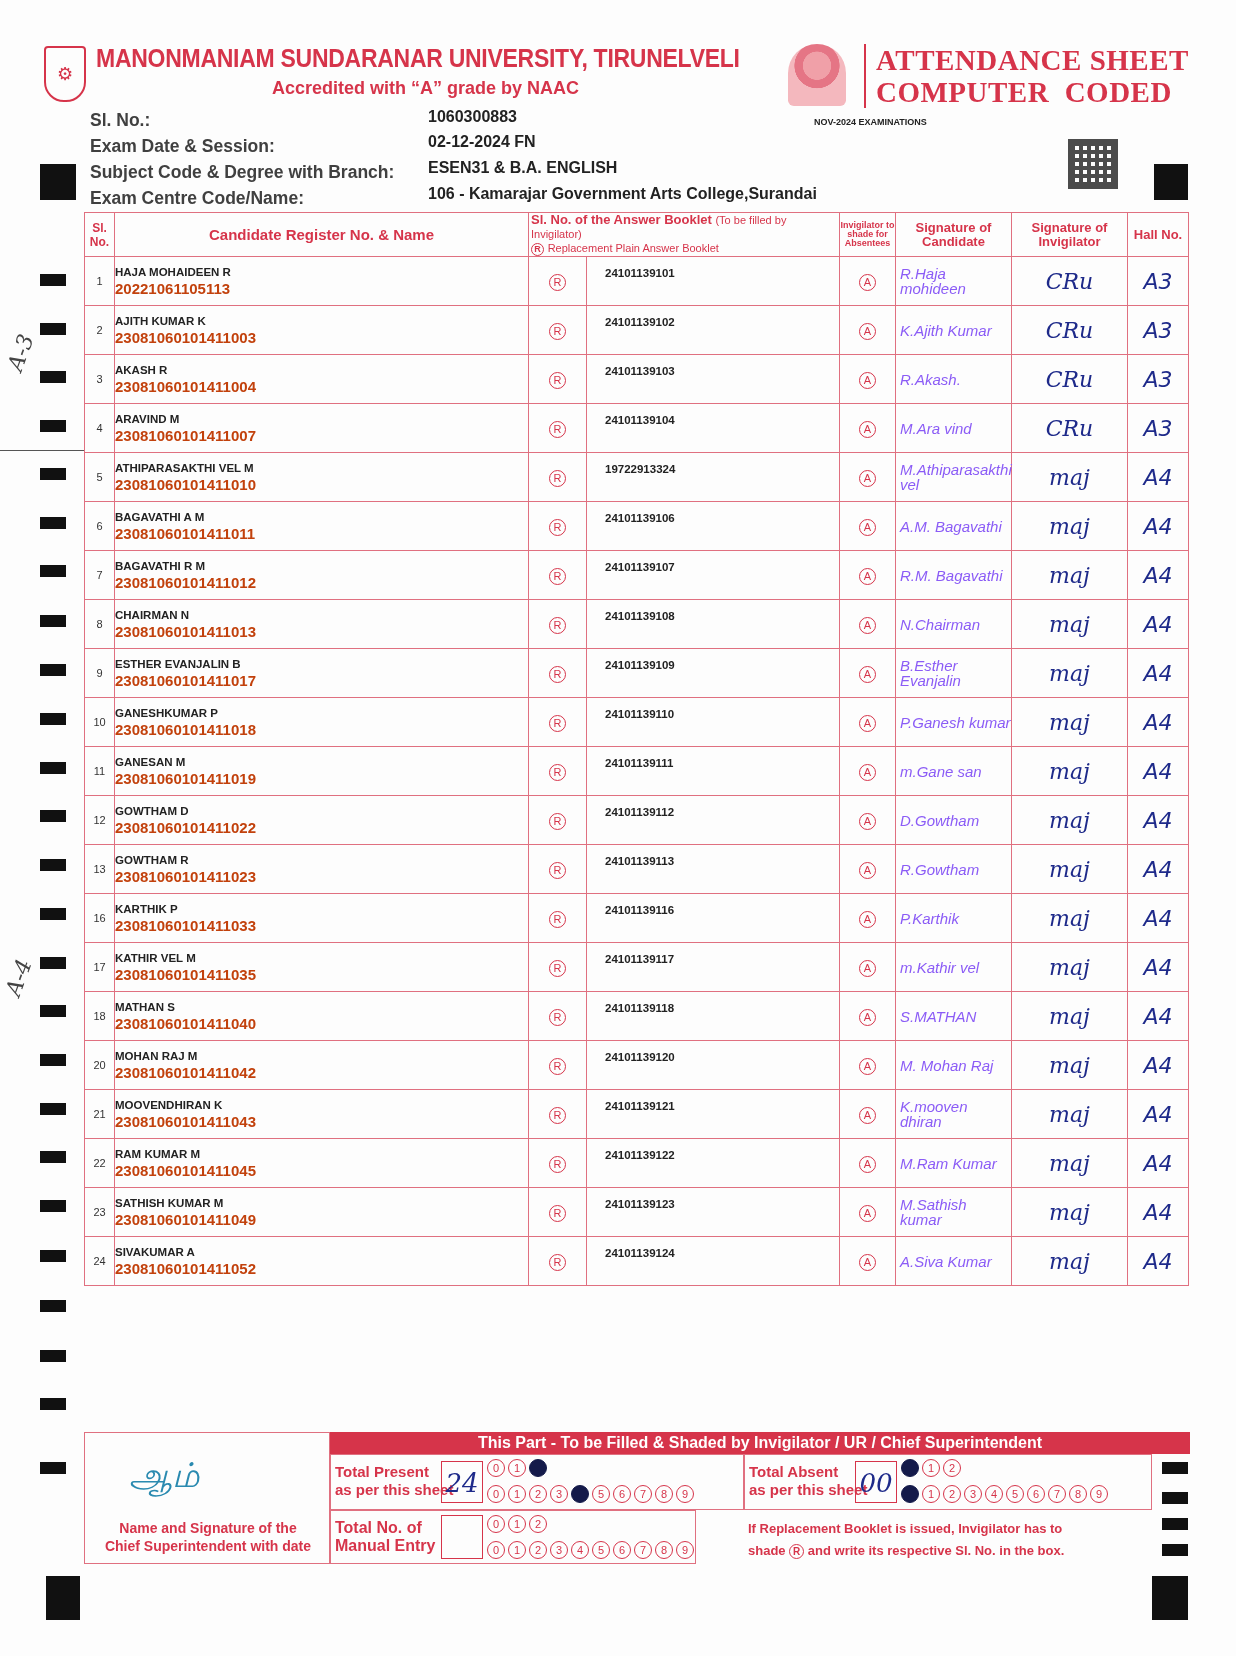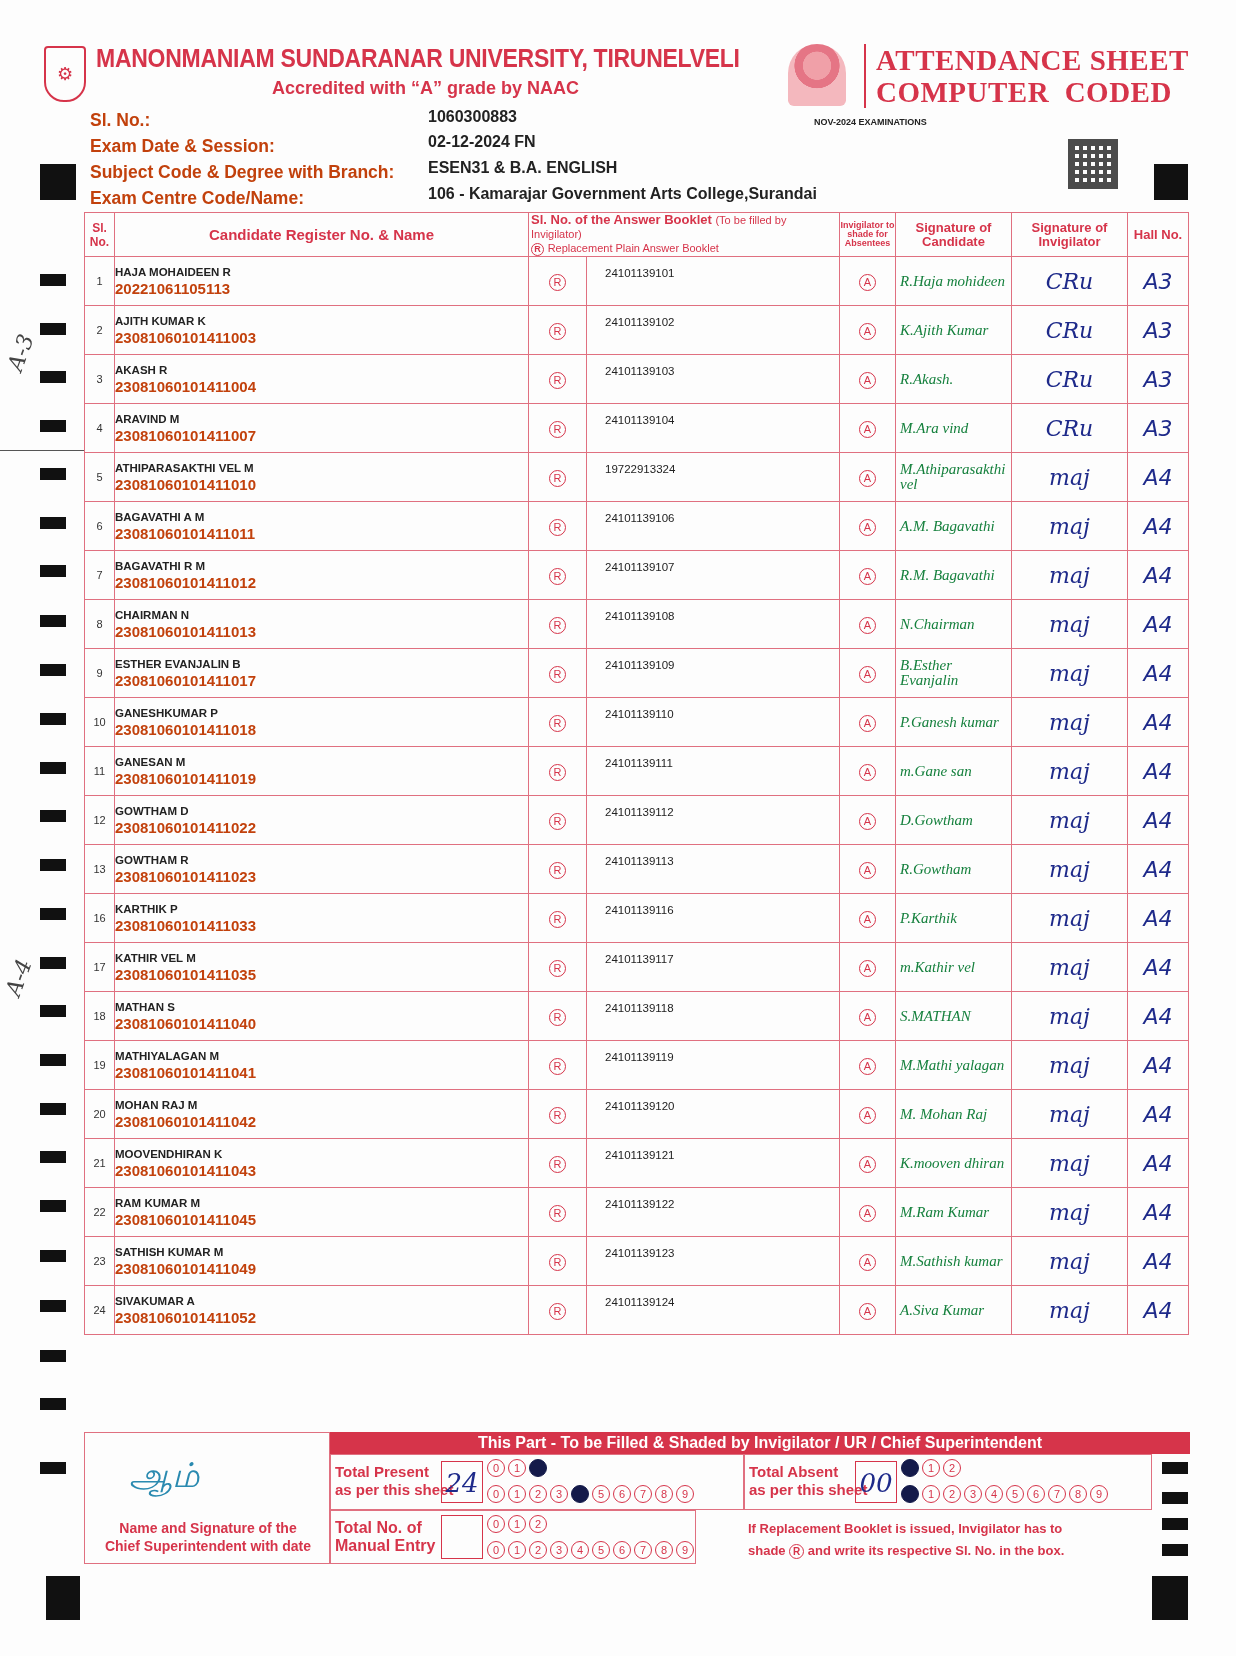--- a/index.html
+++ b/index.html
@@ -14,36 +14,36 @@
   .naac { left: 272px; top: 78px; font-size: 18px; font-weight: bold; color: #d6344a; white-space: nowrap; }
   .portrait { left: 788px; top: 44px; width: 58px; height: 62px; background: radial-gradient(circle at 50% 35%, #f0a0a8 0 28%, #e57585 29% 45%, #f4b8be 46% 100%); border-radius: 30px 30px 6px 6px; }
   .vline { left: 864px; top: 44px; width: 2px; height: 64px; background: #d6344a; }
   .cc-title { left: 876px; top: 44px; font-family: "Liberation Serif", serif; font-weight: bold; font-size: 29px; color: #d6344a; line-height: 32px; letter-spacing: 0.5px; white-space: nowrap; }
   .nov { left: 814px; top: 117px; font-size: 9px; font-weight: bold; color: #222; white-space: nowrap; }
   .qr { left: 1068px; top: 139px; width: 50px; height: 50px; background:
       repeating-linear-gradient(90deg, #111 0 4px, transparent 4px 8px),
       repeating-linear-gradient(0deg, #111 0 4px, transparent 4px 8px);
       opacity: .75; border: 3px solid #111; }
 
-  .meta-label { left: 90px; font-size: 17.5px; font-weight: bold; color: #c2410c; white-space: nowrap; text-align: center; }
+  .meta-label { left: 90px; font-size: 17.5px; font-weight: bold; color: #404040; white-space: nowrap; text-align: center; }
   .meta-val { left: 428px; font-size: 16px; font-weight: bold; color: #222; white-space: nowrap; }
 
   
   .sheet { position: absolute; left: 84px; top: 212px; width: 1104px; border-collapse: collapse; table-layout: fixed; }
   .sheet th, .sheet td { border: 1px solid #e07080; }
   .sheet th { color: #d6344a; font-weight: bold; font-size: 14px; line-height: 14px; text-align: center; vertical-align: middle; height: 37px; font-family: "Liberation Sans", sans-serif; }
   .sheet td { height: 49px; vertical-align: middle; }
   .sno { font-size: 11px; text-align: center; color: #333; }
   .cand { }
   .cand .nm { font-size: 11.5px; font-weight: bold; color: #222; display:block; }
   .cand .rg { font-size: 15px; font-weight: bold; color: #c2410c; display:block; margin-top: 2px; }
   .circ { text-align: center; }
   .bubble { display: inline-block; width: 17px; height: 17px; border: 1px solid #d6344a; border-radius: 50%; color: #d6344a; font-size: 11px; line-height: 15px; text-align: center; }
-  .booklet { vertical-align: top !important; padding: 10px 0 0 18px; font-size: 11.5px; font-weight: normal; color: #222; }
-  .sig { font-family: Liberation Serif, serif; font-style: italic; color: #15803d; font-size: 15px; line-height: 15px; padding-left: 4px; }
+  .booklet { vertical-align: top !important; padding: 10px 0 0 18px; font-size: 11.5px; font-weight: bold; color: #222; }
+  .sig { font-family: Liberation Sans, sans-serif; font-style: italic; color: #8b5cf6; font-size: 15px; line-height: 15px; padding-left: 4px; }
   .inv { font-family: "DejaVu Serif", serif; font-style: italic; color: #1e2a8a; font-size: 22px; text-align: center; }
   .hall { font-family: "DejaVu Sans", sans-serif; color: #1e2a8a; font-size: 22px; text-align: center; font-style: italic; }
   .sub { font-weight: normal; font-size: 11px; }
 
   
   .foot { position: absolute; left: 84px; top: 1432px; width: 1106px; height: 130px; }
   .foot-banner { position: absolute; left: 246px; top: 0; width: 860px; height: 22px; background: #d6344a; color: #fff; font-weight: bold; font-size: 16px; text-align: center; line-height: 22px; }
   .foot-box { position: absolute; border: 1px solid #e07080; }
   .flabel { color: #d6344a; font-weight: bold; font-size: 15px; line-height: 18px; position: absolute; white-space: nowrap; }
   .numbox { position: absolute; width: 42px; height: 42px; border: 1px solid #d6344a; font-family: "DejaVu Serif", serif; font-style: italic; color: #1e2a8a; font-size: 26px; text-align:center; line-height: 42px; }
@@ -347,33 +347,20 @@
       <span class="rg">23081060101411040</span>
     </td>
     <td class="circ"><span class="bubble">R</span></td>
     <td class="booklet">24101139118</td>
     <td class="circ"><span class="bubble">A</span></td>
     <td class="sig">S.MATHAN</td>
     <td class="inv">maj</td>
     <td class="hall">A4</td>
       </tr>
       <tr style="height: 46.7px;">
-    <td class="sno">19</td>
-    <td class="cand">
-      <span class="nm">MATHIYALAGAN M</span>
-      <span class="rg">23081060101411041</span>
-    </td>
-    <td class="circ"><span class="bubble">R</span></td>
-    <td class="booklet">24101139119</td>
-    <td class="circ"><span class="bubble">A</span></td>
-    <td class="sig">M.Mathi yalagan</td>
-    <td class="inv">maj</td>
-    <td class="hall">A4</td>
-      </tr>
-      <tr style="height: 46.7px;">
     <td class="sno">20</td>
     <td class="cand">
       <span class="nm">MOHAN RAJ M</span>
       <span class="rg">23081060101411042</span>
     </td>
     <td class="circ"><span class="bubble">R</span></td>
     <td class="booklet">24101139120</td>
     <td class="circ"><span class="bubble">A</span></td>
     <td class="sig">M. Mohan Raj</td>
     <td class="inv">maj</td>

